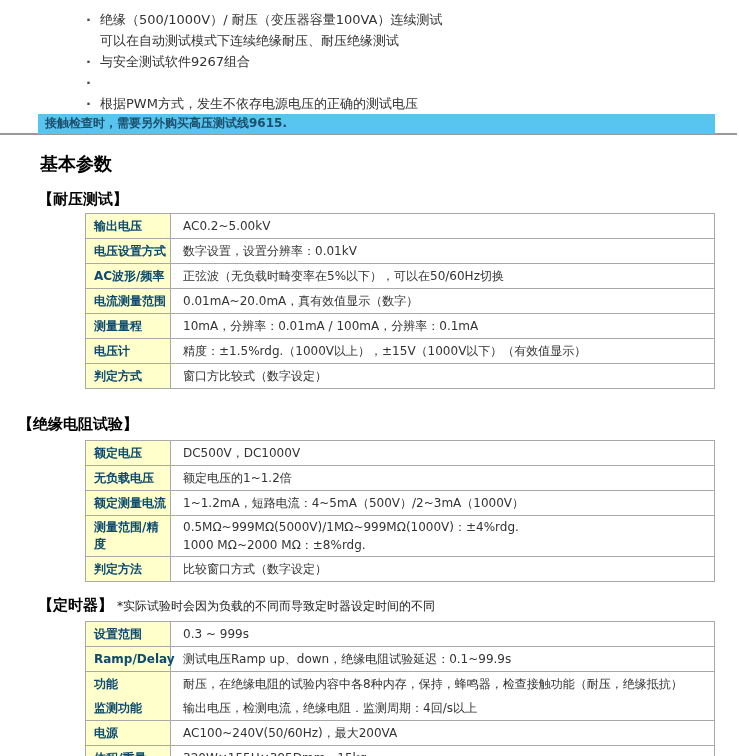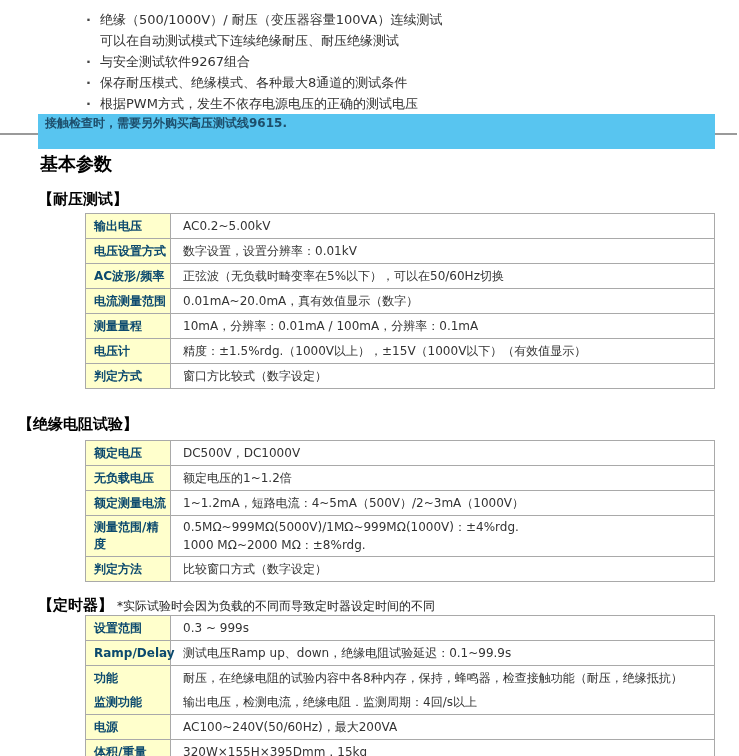--- a/index.html
+++ b/index.html
@@ -7,29 +7,29 @@
     width:739px;height:756px;background:#ffffff;overflow:hidden;
     font-family:"DejaVu Sans","Liberation Sans",sans-serif;color:#333333;
   }
   
   .features{padding:9px 0 0 86px;}
   .feature-line{display:flex;font-size:13px;line-height:21px;color:#333333;}
   .feature-dot{width:14px;flex:0 0 14px;font-weight:bold;color:#444;}
   
   .notice-wrap{margin-top:0;height:19px;border-bottom:2px solid #9a9a9a;width:737px;}
   .notice-bar{
-    margin-left:38px;width:677px;height:35px;box-sizing:border-box;
+    margin-left:38px;width:677px;height:20px;box-sizing:border-box;
     background:#58C5F0;color:#1d4e6b;font-size:12px;font-weight:bold;
     line-height:19px;padding-left:7px;white-space:nowrap;overflow:hidden;
   }
   .h-main{margin:17px 0 0 40px;font-size:18px;font-weight:bold;color:#000;}
   .h-section{margin:14px 0 4px 38px;font-size:15px;font-weight:bold;color:#000;}
   .h-section .h-note{font-size:12px;font-weight:normal;color:#222;margin-left:4px;}
   .h-sec2{margin-top:26px;margin-bottom:6px;margin-left:18px;}
-  .h-sec3{margin-top:14px;margin-bottom:0;}
+  .h-sec3{margin-top:14px;margin-bottom:6px;}
   table.spec{
     margin-left:85px;width:630px;border-collapse:collapse;
     border:1px solid #a9a9a9;table-layout:fixed;
   }
   table.spec td{
     border-top:1px solid #a9a9a9;height:24px;font-size:12px;
     padding:0;vertical-align:middle;
   }
   table.spec tr:first-child td{border-top:none;}
   table.spec td.lbl{
@@ -52,21 +52,20 @@
   <div class="feature-line">
     <span class="feature-dot"></span>
     <span>可以在自动测试模式下连续绝缘耐压、耐压绝缘测试</span>
   </div>
   <div class="feature-line">
     <span class="feature-dot">·</span>
     <span>与安全测试软件9267组合</span>
   </div>
   <div class="feature-line">
     <span class="feature-dot">·</span>
-    <span>保存耐压模式、绝缘模式、各种最大8通道的测试条件</span>
   </div>
   <div class="feature-line">
     <span class="feature-dot">·</span>
     <span>根据PWM方式，发生不依存电源电压的正确的测试电压</span>
   </div>
 </div>
 
 <div class="notice-wrap">
   <div class="notice-bar">接触检查时，需要另外购买高压测试线9615.</div>
 </div>

